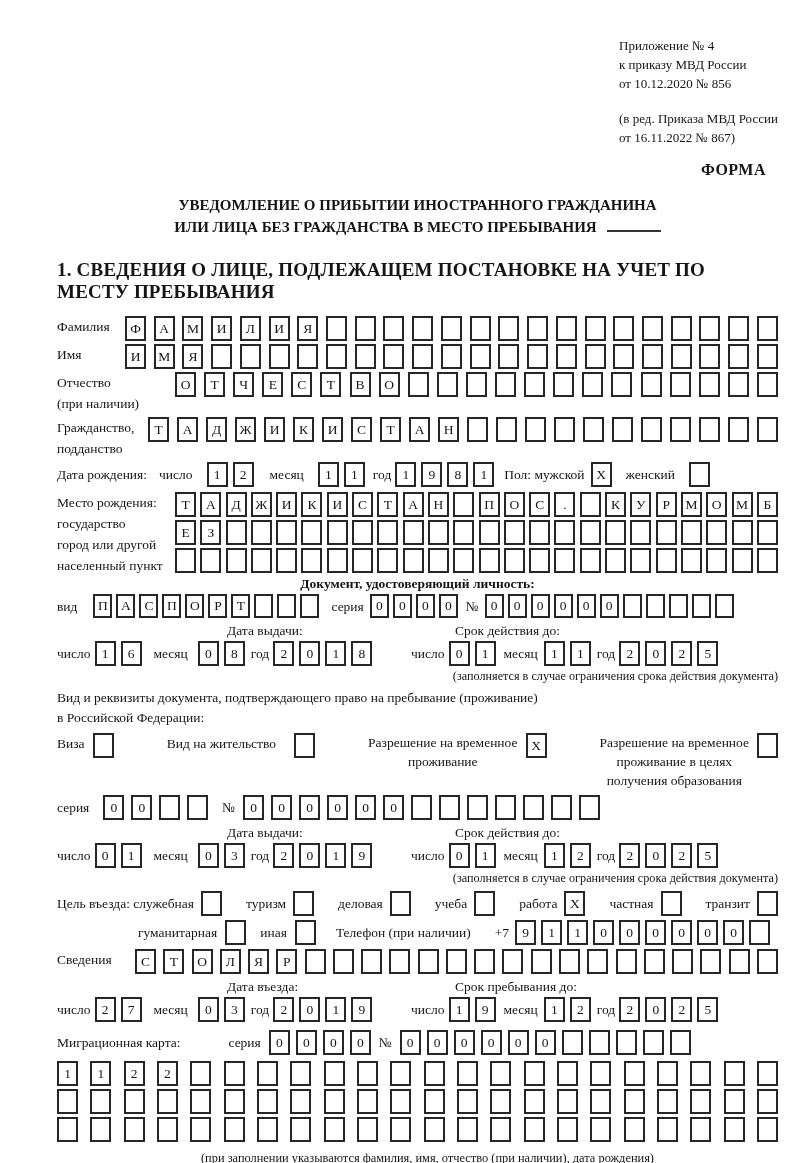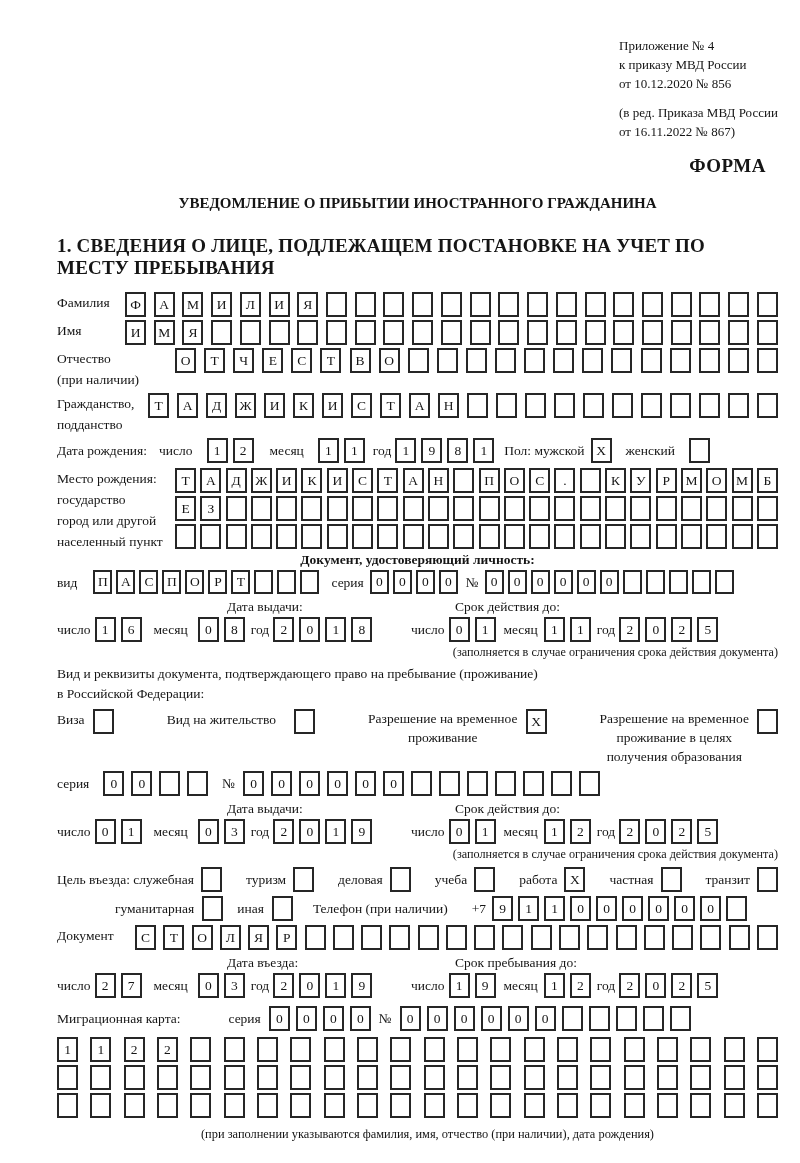--- a/index.html
+++ b/index.html
@@ -4,22 +4,22 @@
 <style>
   * { margin:0; padding:0; box-sizing:border-box; }
   html,body { background:#fff; }
   .page {
     width:800px; height:1163px; background:#fff; color:#151515;
     font-family:"Liberation Serif","DejaVu Serif",serif;
     position:relative; padding:36px 22px 0 57px; overflow:hidden;
   }
   
   .apx { margin-left:562px; font-size:13px; line-height:19px; }
-  .apx .gap { margin-top:10px; }
-  .forma { margin-top:14px; padding-right:12px; text-align:right; font-weight:bold; font-size:19px; letter-spacing:.5px; }
+  .apx .gap { margin-top:16px; }
+  .forma { margin-top:14px; padding-right:12px; text-align:right; font-weight:bold; font-size:16px; letter-spacing:.5px; }
   .title { margin-top:15px; text-align:center; font-weight:bold; font-size:15px; line-height:22px; }
   .blank { display:inline-block; width:54px; height:13px; border-bottom:2px solid #333; margin-left:10px; }
   .sec { margin-top:21px; font-weight:bold; font-size:19px; letter-spacing:.2px; }
 
   .lbl { font-size:13.5px; line-height:21px; }
   .w68 { width:68px; flex:0 0 68px; }
   .w91 { width:91px; flex:0 0 91px; }
   .w118 { width:118px; flex:0 0 118px; }
   .w78 { width:78px; flex:0 0 78px; }
   .w93 { width:93px; flex:0 0 93px; }
@@ -38,21 +38,21 @@
     display:flex; align-items:center; justify-content:center;
     font-size:13.5px; background:#fff;
   }
   .bx20 .box { width:19px; height:24px; }
 
   .mt2{margin-top:2px}.mt3{margin-top:3px}.mt4{margin-top:4px}.mt5{margin-top:5px}
   .mt6{margin-top:6px}.mt8{margin-top:8px}.mt13{margin-top:13px}
   .mb3{margin-bottom:3px}
   .ml4{margin-left:4px}.ml6{margin-left:6px}.ml8{margin-left:8px}.ml10{margin-left:10px}
   .ml12{margin-left:12px}.ml14{margin-left:14px}.ml16{margin-left:16px}.ml20{margin-left:20px}
-  .ml24{margin-left:24px}.ml48{margin-left:48px}.ml73{margin-left:58px}
+  .ml24{margin-left:24px}.ml48{margin-left:48px}.ml73{margin-left:81px}
 
   .drow { display:flex; align-items:center; font-size:13.5px; }
   .center-b { text-align:center; font-weight:bold; font-size:13.5px; }
 
   .dpair { display:flex; align-items:flex-start;justify-content:flex-end; }
   .dcol-l { width:340px; flex:0 0 340px; }
   .dcol-r { flex:1; }
   .dhead { font-size:13.5px; line-height:17px; }
   .dhead.hl { margin-left:170px; }
   .dhead.hr { margin-left:58px; }
@@ -79,20 +79,21 @@
     <div>к приказу МВД России</div>
     <div>от 10.12.2020 № 856</div>
     <div class="gap">(в ред. Приказа МВД России</div>
     <div>от 16.11.2022 № 867)</div>
   </div>
 
   <div class="forma">ФОРМА</div>
 
   <div class="title">
     <div>УВЕДОМЛЕНИЕ О ПРИБЫТИИ ИНОСТРАННОГО ГРАЖДАНИНА</div>
+    <div><span>ИЛИ ЛИЦА БЕЗ ГРАЖДАНСТВА В МЕСТО ПРЕБЫВАНИЯ</span><span class="blank"></span></div>
   </div>
 
   <div class="sec">1. СВЕДЕНИЯ О ЛИЦЕ, ПОДЛЕЖАЩЕМ ПОСТАНОВКЕ НА УЧЕТ ПО МЕСТУ ПРЕБЫВАНИЯ</div>
 
   <div class="row mt13">
     <div class="lbl w68">Фамилия</div>
     <div class="cells spread">
         <span class="box">Ф</span>
         <span class="box">А</span>
         <span class="box">М</span>
@@ -589,21 +590,21 @@
         <span class="box">0</span>
         <span class="box">0</span>
         <span class="box">0</span>
         <span class="box">0</span>
         <span class="box">0</span>
         <span class="box"></span>
       </span>
   </div>
 
   <div class="row mt4">
-    <div class="lbl w78">Документ</div>
+    <div class="lbl w78">Сведения</div>
     <div class="cells spread">
         <span class="box">С</span>
         <span class="box">Т</span>
         <span class="box">О</span>
         <span class="box">Л</span>
         <span class="box">Я</span>
         <span class="box">Р</span>
         <span class="box"></span>
         <span class="box"></span>
         <span class="box"></span>

